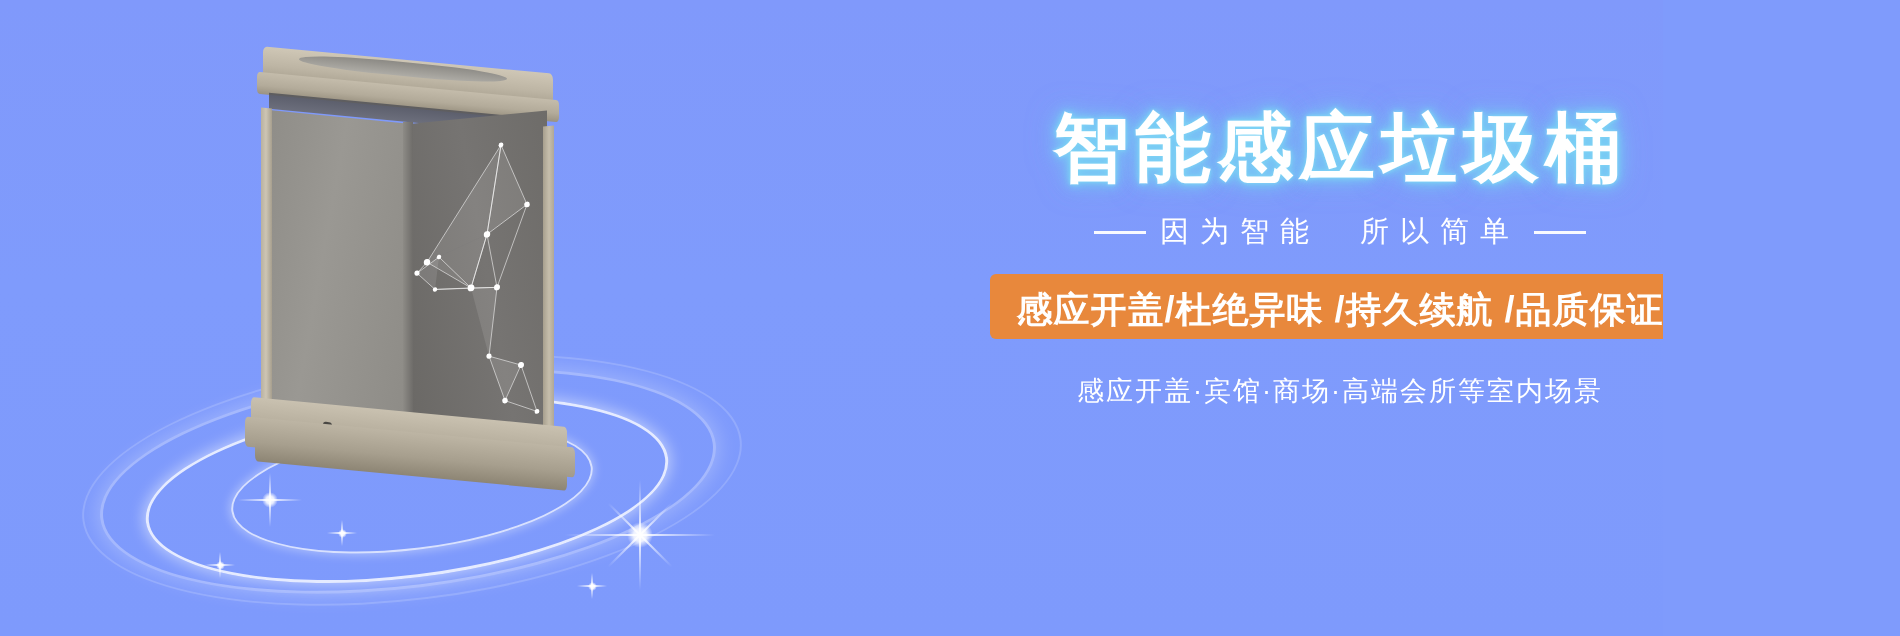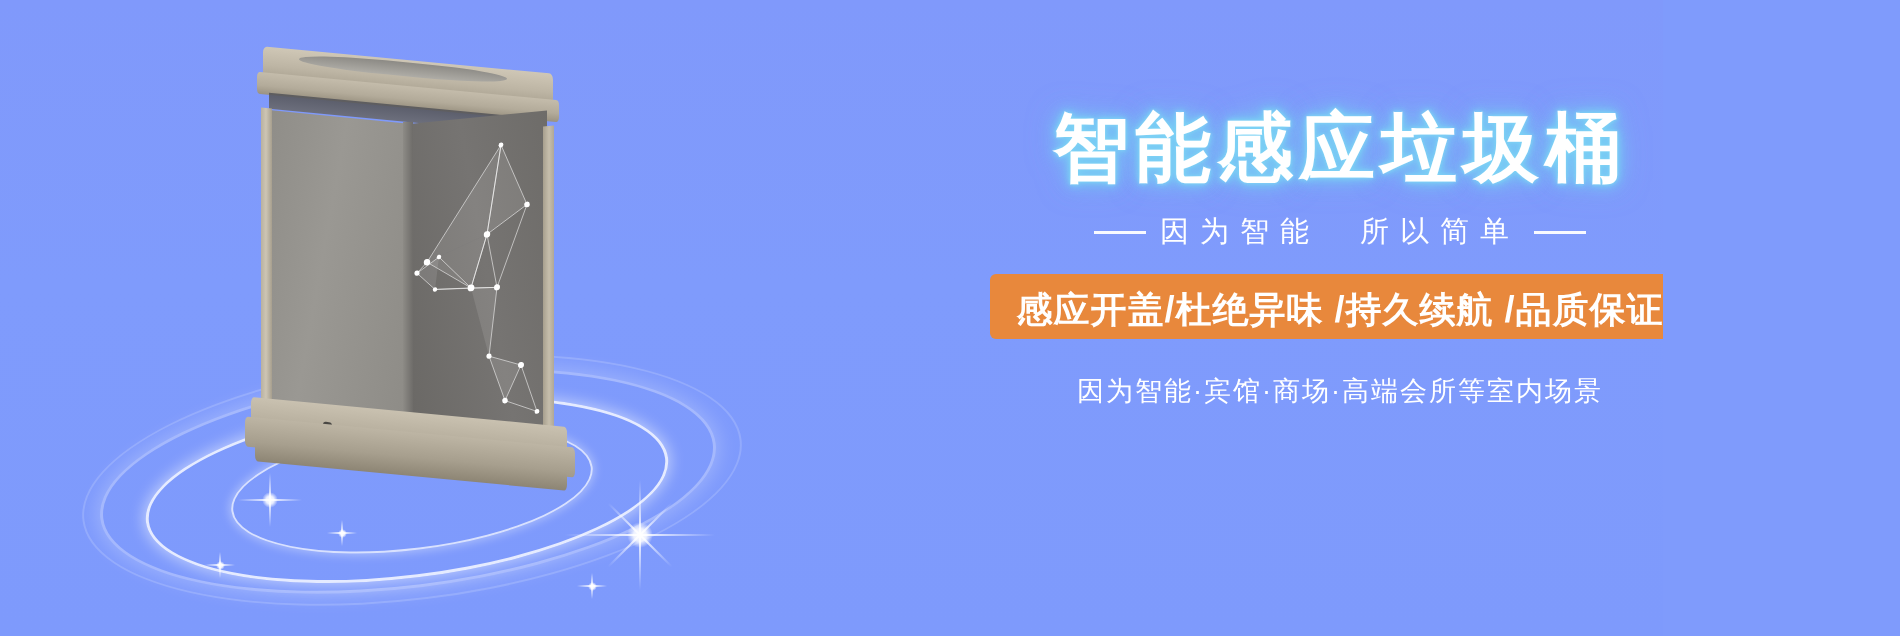--- a/index.html
+++ b/index.html
@@ -323,16 +323,16 @@
     <div class="subline">
       <span class="dash"></span>
       <span class="txt">因为智能　所以简单</span>
       <span class="dash"></span>
     </div>
 
     <div class="chipwrap">
       <span class="chip">感应开盖/杜绝异味 /持久续航 /品质保证</span>
     </div>
 
-    <div class="tagline">因为智能·宾馆·商场·高端会所等室内场景</div>
+    <div class="tagline">感应开盖·宾馆·商场·高端会所等室内场景</div>
   </div>
 
 </div>
 
 </body></html>

